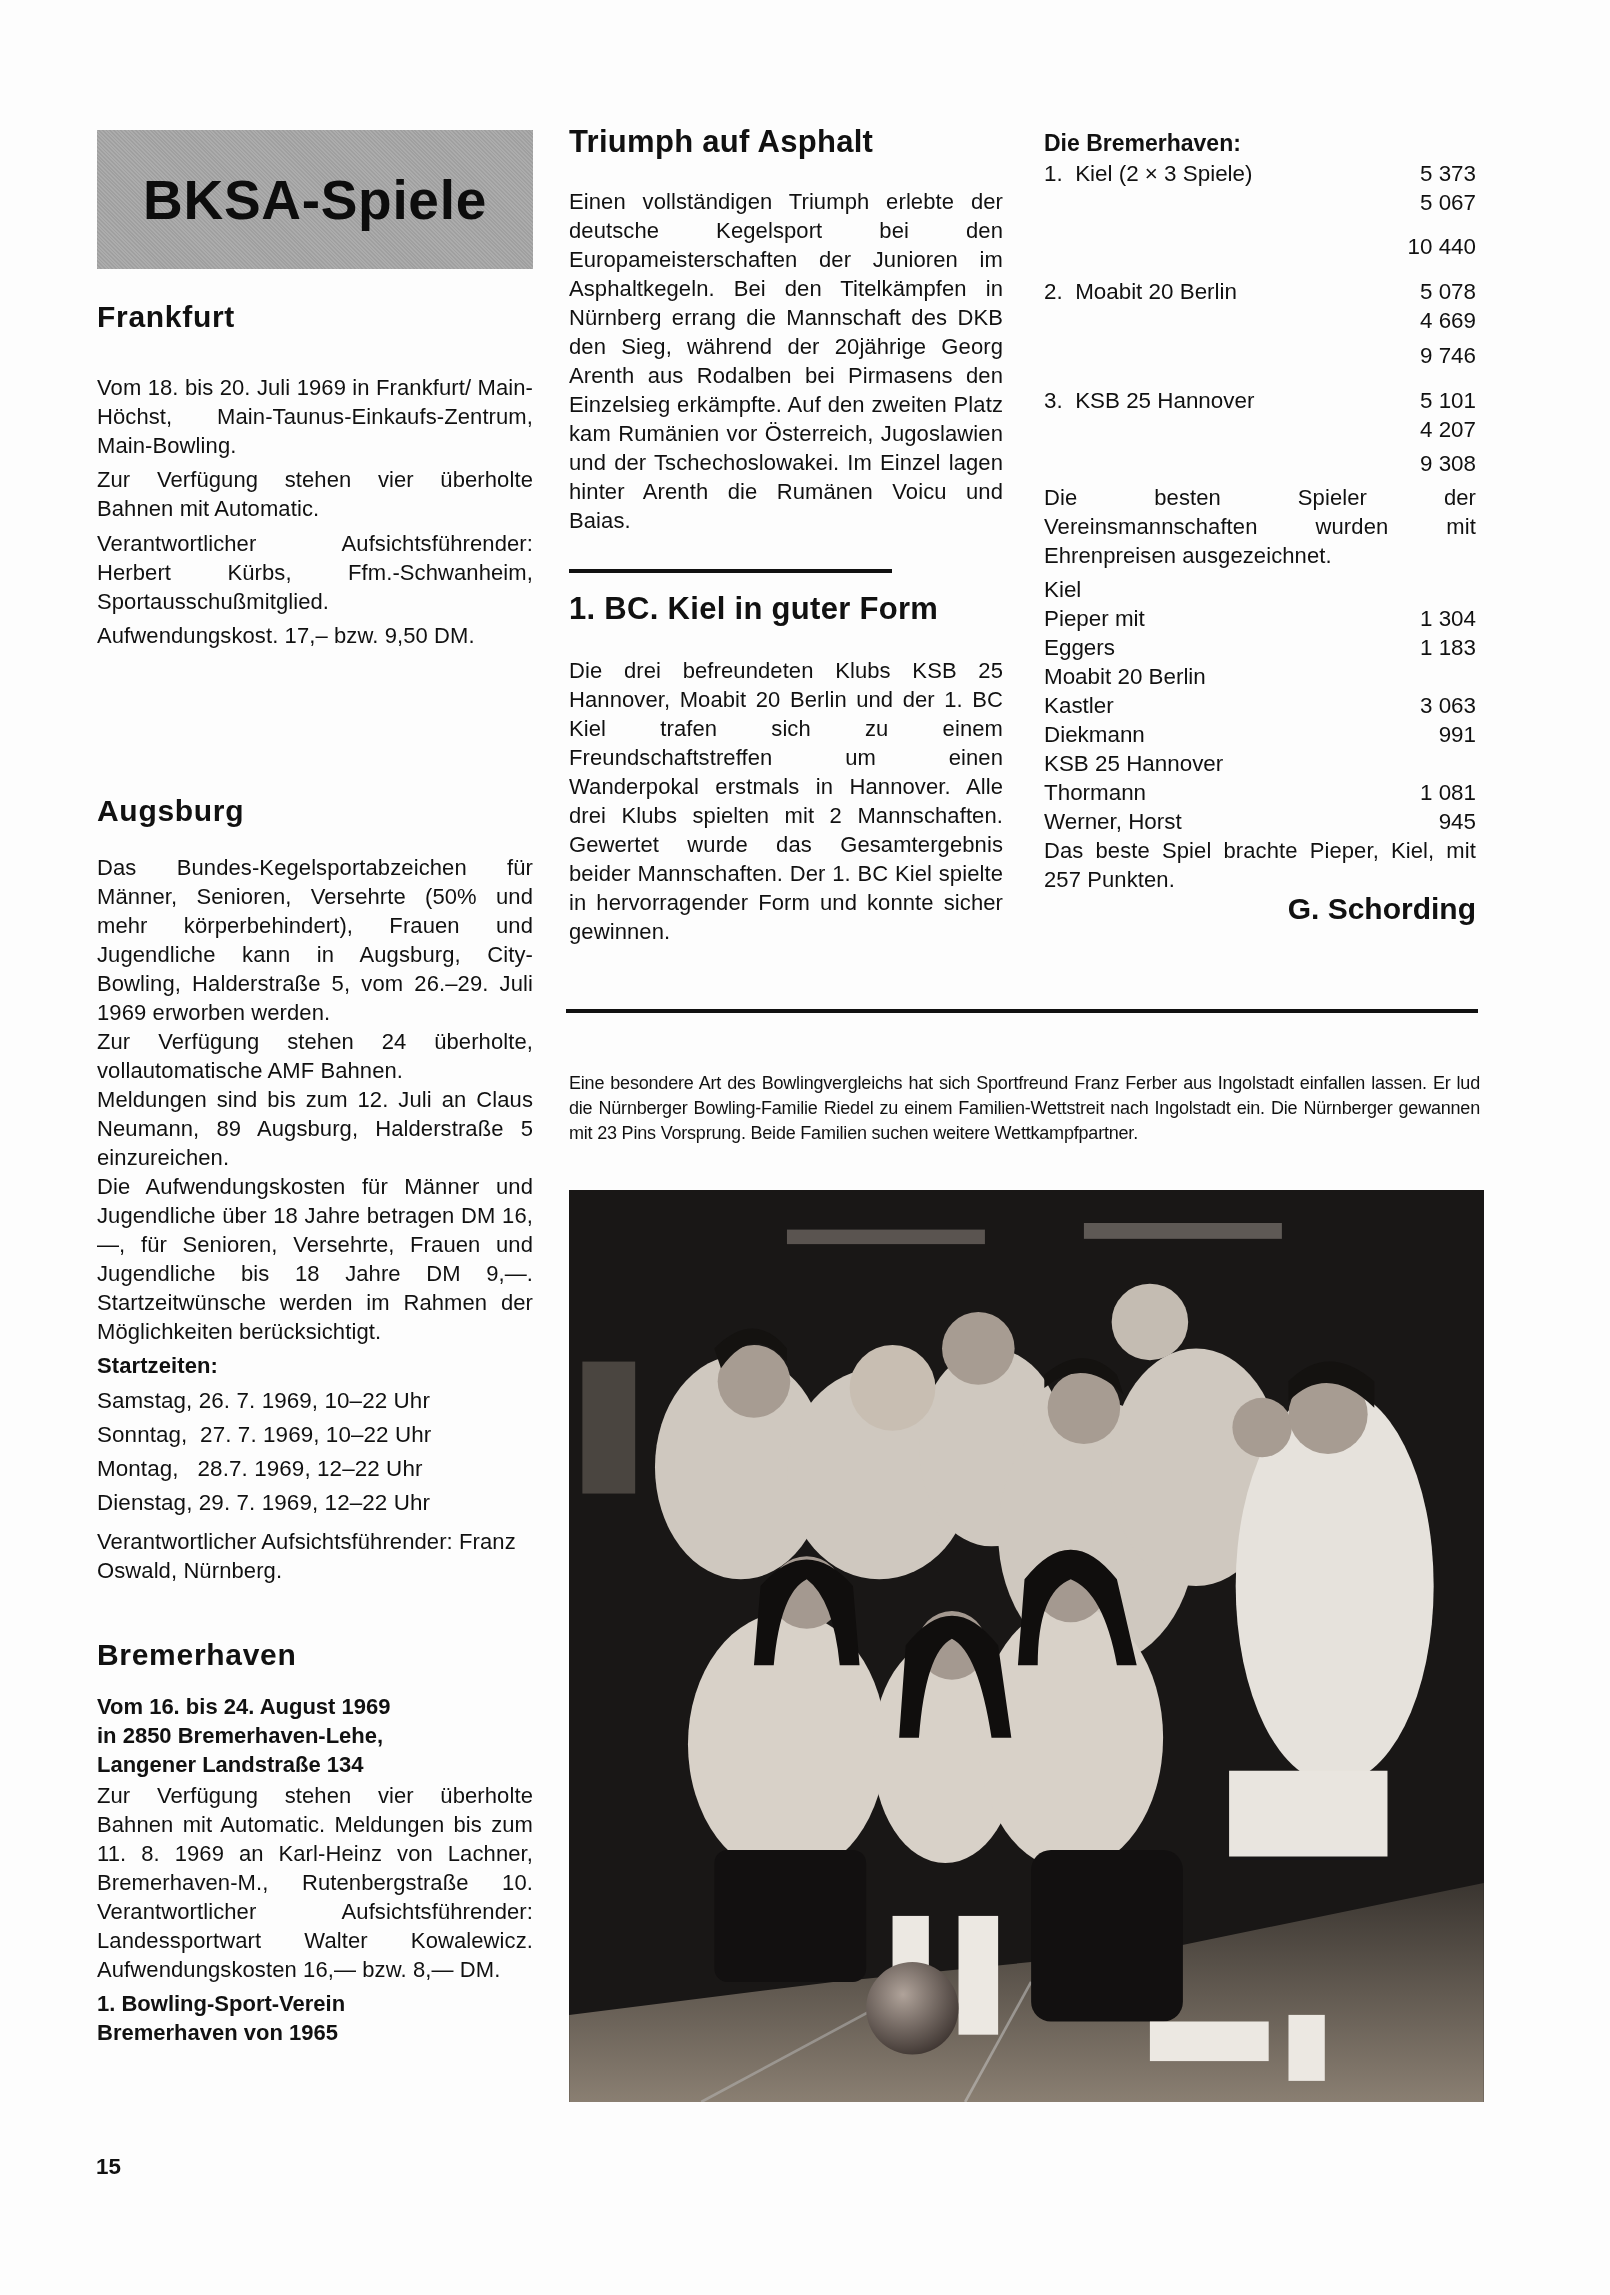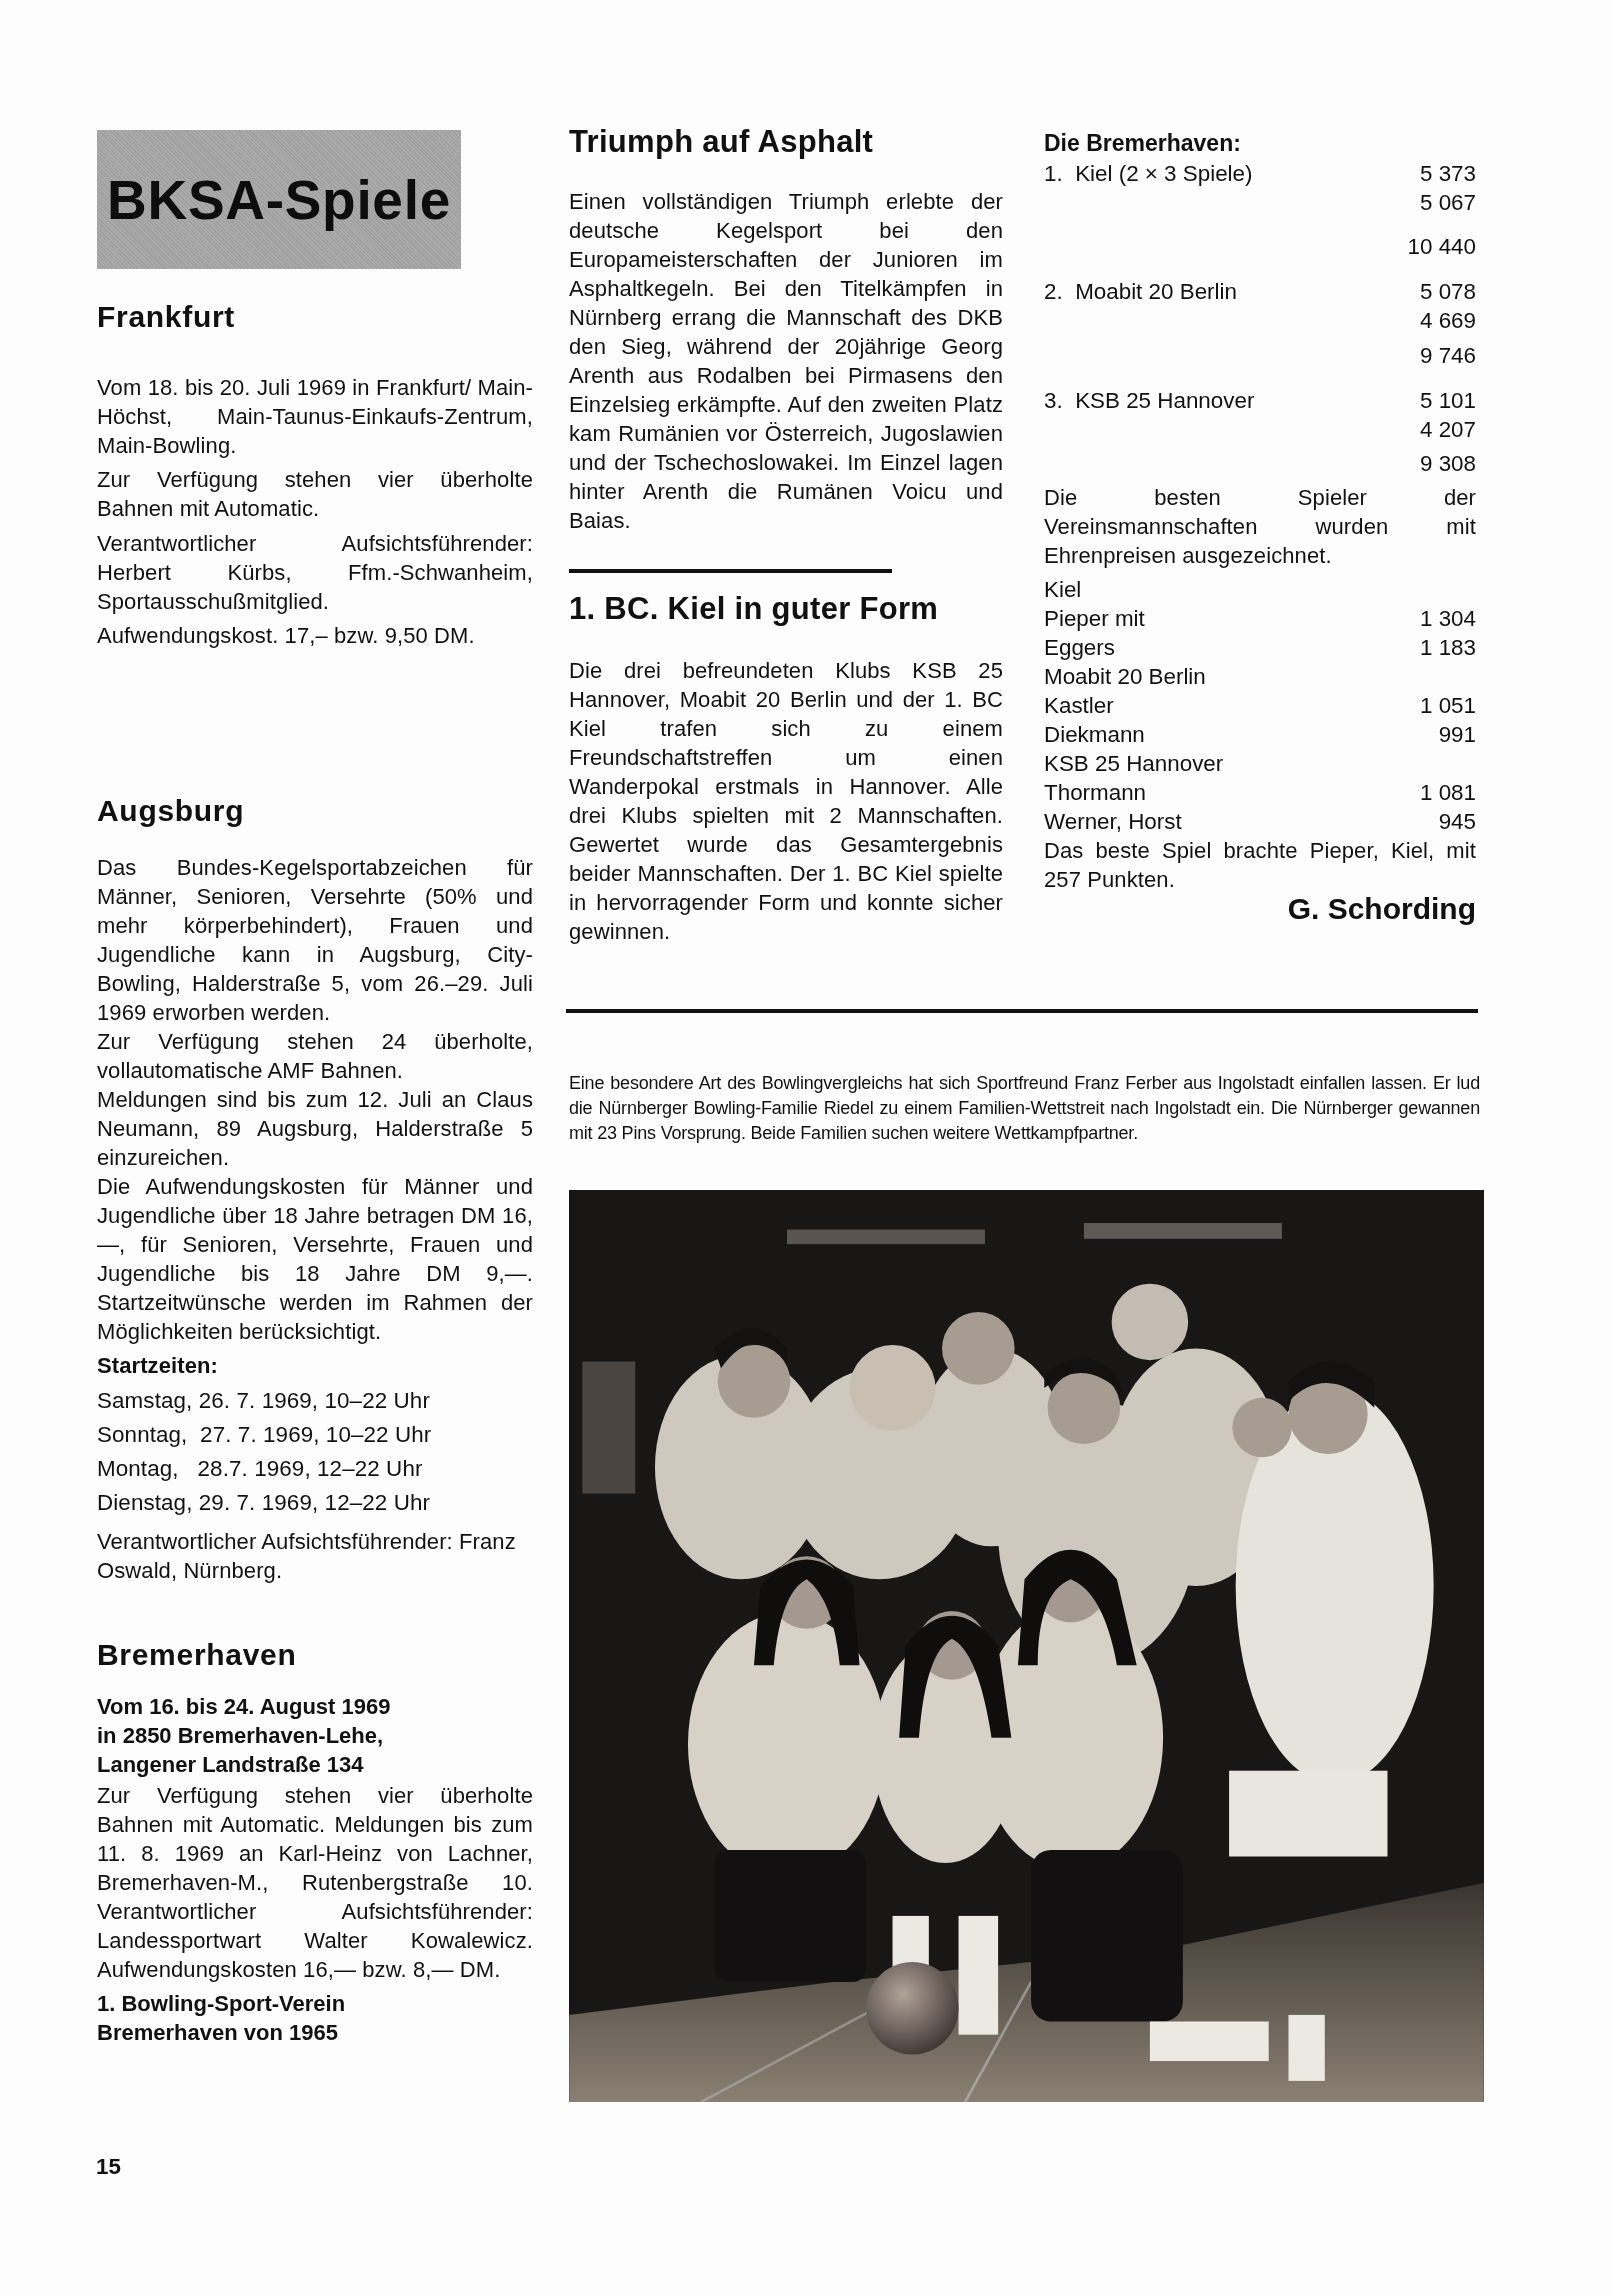--- a/index.html
+++ b/index.html
@@ -6,21 +6,21 @@
   body {
     width:1610px; height:2295px; background:#fdfdfd; position:relative;
     font-family:"Liberation Sans", sans-serif; color:#111; overflow:hidden;
   }
   .abs { position:absolute; }
   .body-text { font-size:22px; line-height:29px; text-align:justify; hyphens:manual; letter-spacing:0.1px; }
   .body-text p { margin:0 0 5.3px 0; }
   .h-section { font-weight:bold; font-size:30px; letter-spacing:0.7px; margin:0; line-height:37px; }
   .h-article { font-weight:bold; font-size:31px; letter-spacing:0.3px; margin:0; line-height:38px; }
   .title-box {
-    left:97px; top:130px; width:364px; height:139px; background:#a8a8a8;
+    left:97px; top:130px; width:436px; height:139px; background:#a8a8a8;
     background-image: repeating-linear-gradient(45deg, rgba(0,0,0,0.05) 0 1.3px, rgba(255,255,255,0.05) 1.3px 2.6px);
     display:flex; align-items:center; justify-content:center;
   }
   .title-box span { font-weight:bold; font-size:55px; letter-spacing:0.7px; color:#0d0d0d; font-family:"Liberation Sans", sans-serif; }
   .rule { height:4px; background:#111; }
   .bold-sub { font-weight:bold; font-size:22px; line-height:29px; margin:0; }
   .results-row { display:flex; justify-content:space-between; font-size:22.4px; line-height:29px; }
   .results-row .num { text-align:right; }
   .caption { font-size:18px; line-height:25px; text-align:justify; letter-spacing:-0.2px; }
   .photo {
@@ -160,21 +160,21 @@
     <div class="results-row">
         <span>Eggers</span>
         <span class="num">1 183</span>
       </div>
     <div class="results-row">
         <span>Moabit 20 Berlin</span>
         <span class="num"></span>
       </div>
     <div class="results-row">
         <span>Kastler</span>
-        <span class="num">1 051</span>
+        <span class="num">3 063</span>
       </div>
     <div class="results-row">
         <span>Diekmann</span>
         <span class="num">991</span>
       </div>
     <div class="results-row">
         <span>KSB 25 Hannover</span>
         <span class="num"></span>
       </div>
     <div class="results-row">

